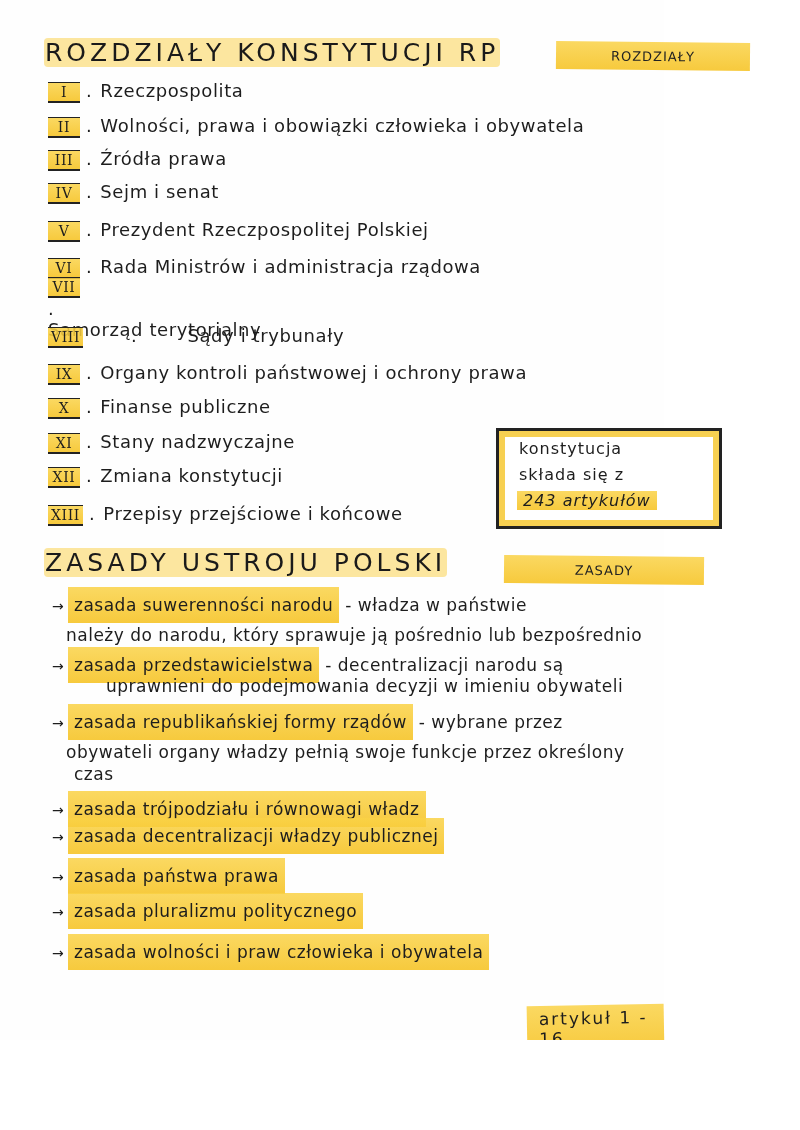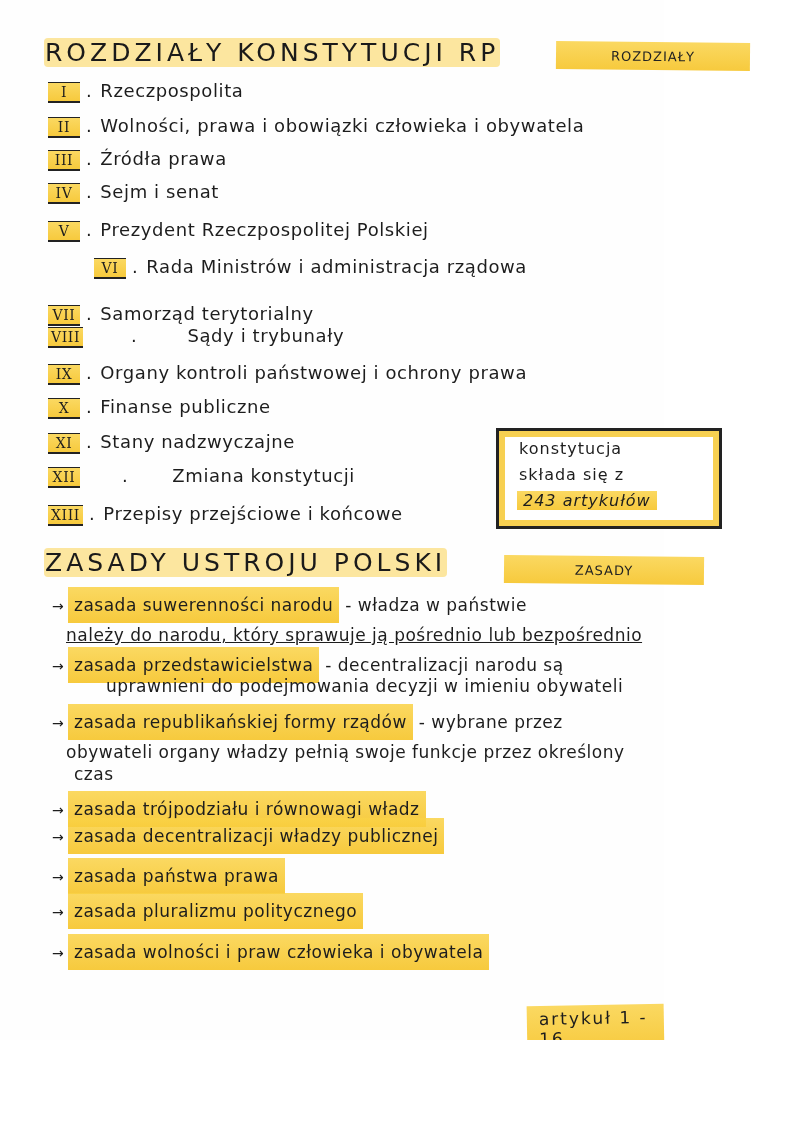--- a/index.html
+++ b/index.html
@@ -53,26 +53,26 @@
   <div class="ch" style="top:181px;">
       <span class="num hl">IV</span>
       <span class="dot">.</span>
       <span>Sejm i senat</span>
     </div>
   <div class="ch" style="top:219px;">
       <span class="num hl">V</span>
       <span class="dot">.</span>
       <span>Prezydent Rzeczpospolitej Polskiej</span>
     </div>
-  <div class="ch" style="top:256px;margin-left:46px;">
+  <div class="ch" style="top:256px;">
       <span class="num hl">VI</span>
       <span class="dot">.</span>
       <span>Rada Ministrów i administracja rządowa</span>
     </div>
-  <div class="ch" style="top:303px;">
+  <div class="ch" style="top:277px;flex-direction:column;">
       <span class="num hl">VII</span>
       <span class="dot">.</span>
       <span>Samorząd terytorialny</span>
     </div>
   <div class="ch" style="top:325px;gap:42px;">
       <span class="num hl">VIII</span>
       <span class="dot">.</span>
       <span>Sądy i trybunały</span>
     </div>
   <div class="ch" style="top:362px;">
@@ -83,21 +83,21 @@
   <div class="ch" style="top:396px;">
       <span class="num hl">X</span>
       <span class="dot">.</span>
       <span>Finanse publiczne</span>
     </div>
   <div class="ch" style="top:431px;">
       <span class="num hl">XI</span>
       <span class="dot">.</span>
       <span>Stany nadzwyczajne</span>
     </div>
-  <div class="ch" style="top:465px;gap:36px;">
+  <div class="ch" style="top:465px;">
       <span class="num hl">XII</span>
       <span class="dot">.</span>
       <span>Zmiana konstytucji</span>
     </div>
   <div class="ch" style="top:503px;">
       <span class="num hl">XIII</span>
       <span class="dot">.</span>
       <span>Przepisy przejściowe i końcowe</span>
     </div>
 
@@ -108,21 +108,21 @@
   </div>
 
   <div class="title" style="left:44px; top:548px;">
     <span class="glow">ZASADY USTROJU POLSKI</span>
   </div>
   <div class="tag hl" style="left:504px; top:556px; width:200px;">ZASADY</div>
 
   <div class="pr" style="top:595px;">
     <span class="arrow">→</span><span class="key hl">zasada suwerenności narodu</span><span> - władza w państwie</span>
   </div>
-  <div class="cont" style="top:625px;text-decoration:underline;">należy do narodu, który sprawuje ją pośrednio lub bezpośrednio</div>
+  <div class="cont" style="top:625px;">należy do narodu, który sprawuje ją pośrednio lub bezpośrednio</div>
 
   <div class="pr" style="top:655px;">
     <span class="arrow">→</span><span class="key hl">zasada przedstawicielstwa</span><span> - decentralizacji narodu są</span>
   </div>
   <div class="cont" style="top:676px;margin-left:40px;">uprawnieni do podejmowania decyzji w imieniu obywateli</div>
 
   <div class="pr" style="top:712px;">
     <span class="arrow">→</span><span class="key hl">zasada republikańskiej formy rządów</span><span> - wybrane przez</span>
   </div>
   <div class="cont" style="top:742px;">obywateli organy władzy pełnią swoje funkcje przez określony</div>

